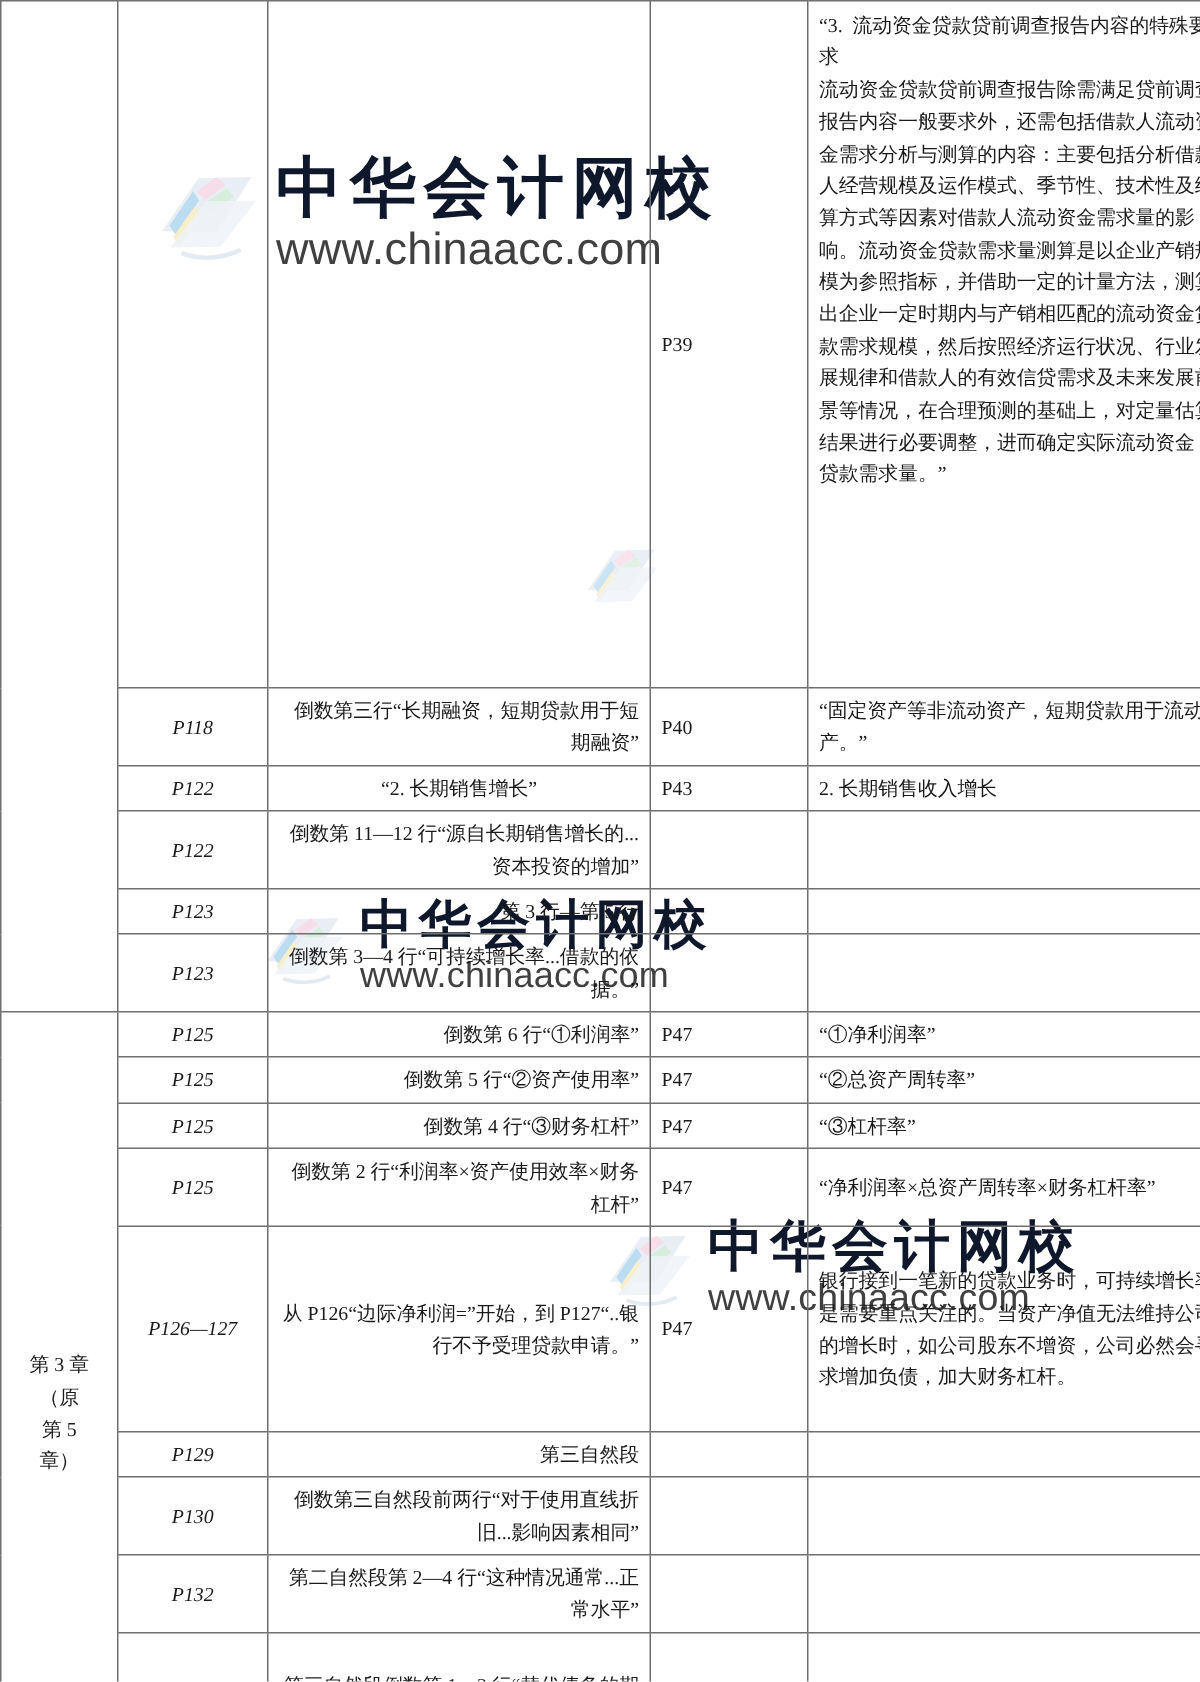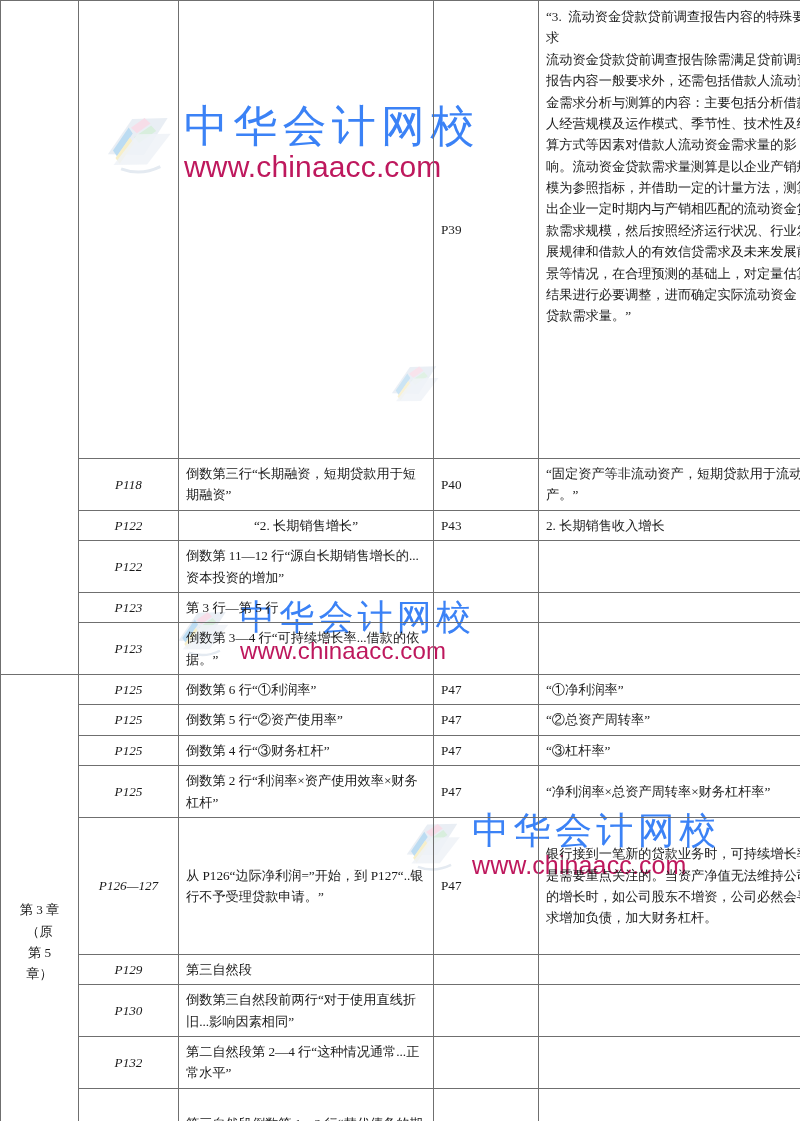--- a/index.html
+++ b/index.html
@@ -34,28 +34,28 @@
     position: relative;
     flex: 0 0 auto;
   }
   .wm-text {
     display: flex;
     flex-direction: column;
     line-height: 1.0;
   }
   .wm-cn {
     font-family: "DejaVu Sans", "Liberation Sans", sans-serif;
-    font-weight: 400;
-    color: #3b82f6;
+    font-weight: 700;
+    color: #0f172a;
     letter-spacing: 0.12em;
     text-align: right;
   }
   .wm-url {
     font-family: "Liberation Sans", "DejaVu Sans", sans-serif;
-    color: #be185d;
+    color: #404040;
     letter-spacing: 0.005em;
   }
 
   
   table.doc {
     position: relative;
     z-index: 1;
     width: 800px;
     border-collapse: collapse;
     table-layout: fixed;
@@ -64,21 +64,21 @@
   table.doc td {
     border: 1px solid #6f6f6f;
     padding: 4px 7px;
     vertical-align: middle;
     font-size: 13.2px;
     line-height: 1.62;
     background: transparent;
   }
   td.c-chapter { width: 63px;  text-align: center; }
   td.c-oldpg   { width: 85px;  text-align: center; font-style: italic; }
-  td.c-oldtxt  { width: 240px; text-align: left;   }
+  td.c-oldtxt  { width: 240px; text-align: right;   }
   td.c-newpg   { width: 90px;  text-align: left; }
   td.c-newtxt  { width: 270px; text-align: left;   }
   .tight { line-height: 1.55; }
   .chapter-label { line-height: 1.75; font-size: 13.2px; }
   .blk { display: block; margin-top: 28px; }
 </style>
 </head>
 <body>
 
 <div class="wm-layer">

